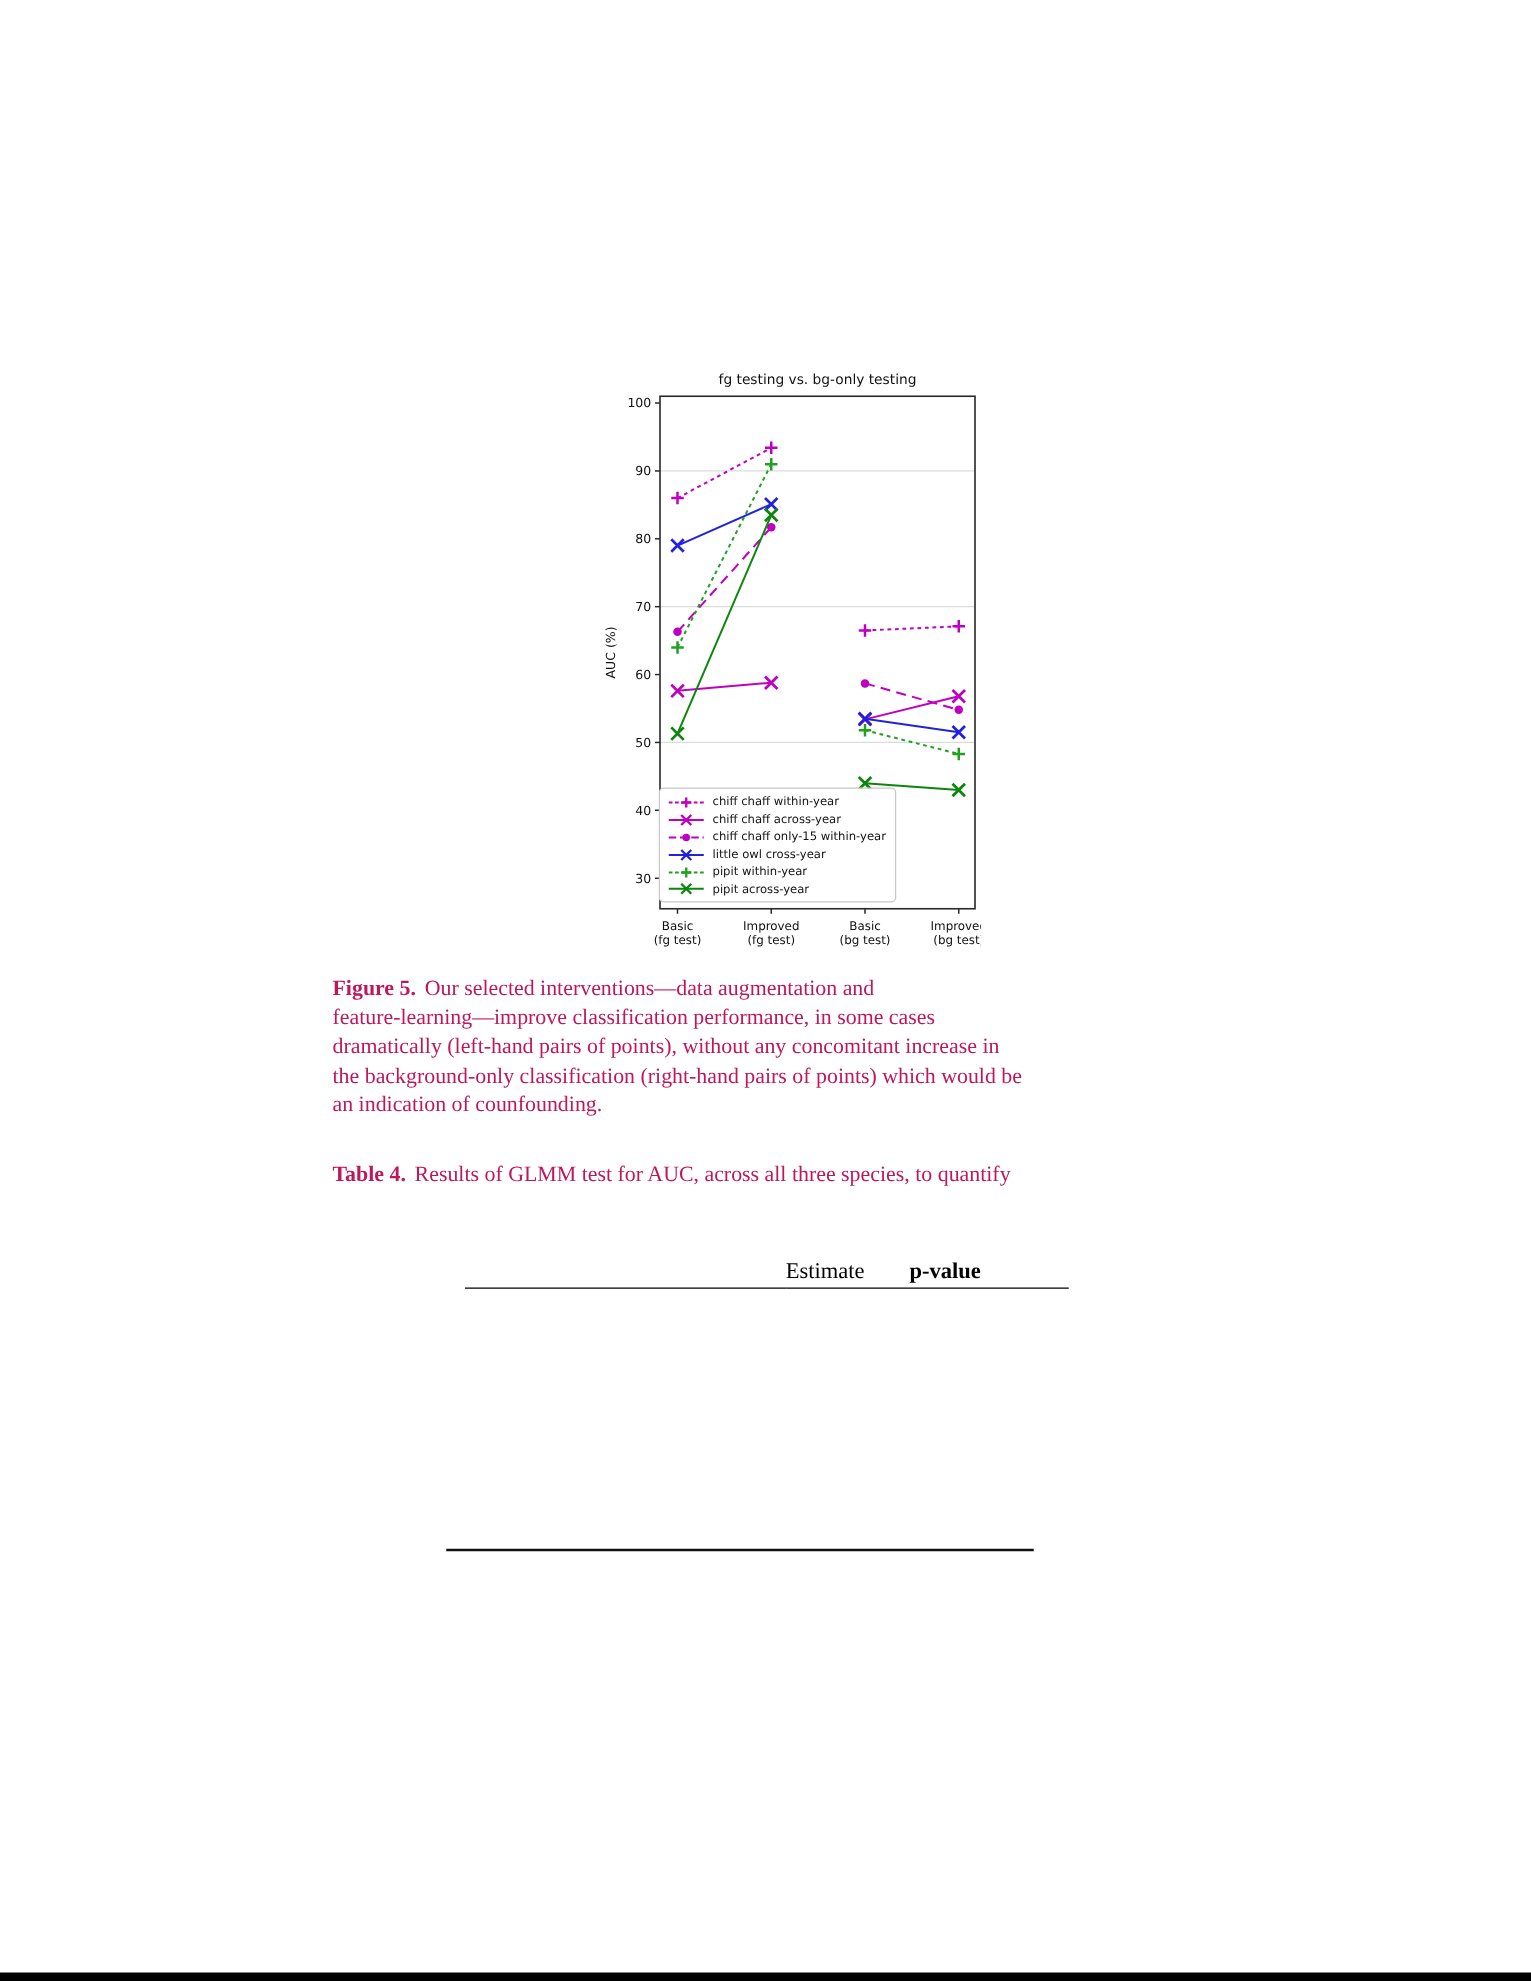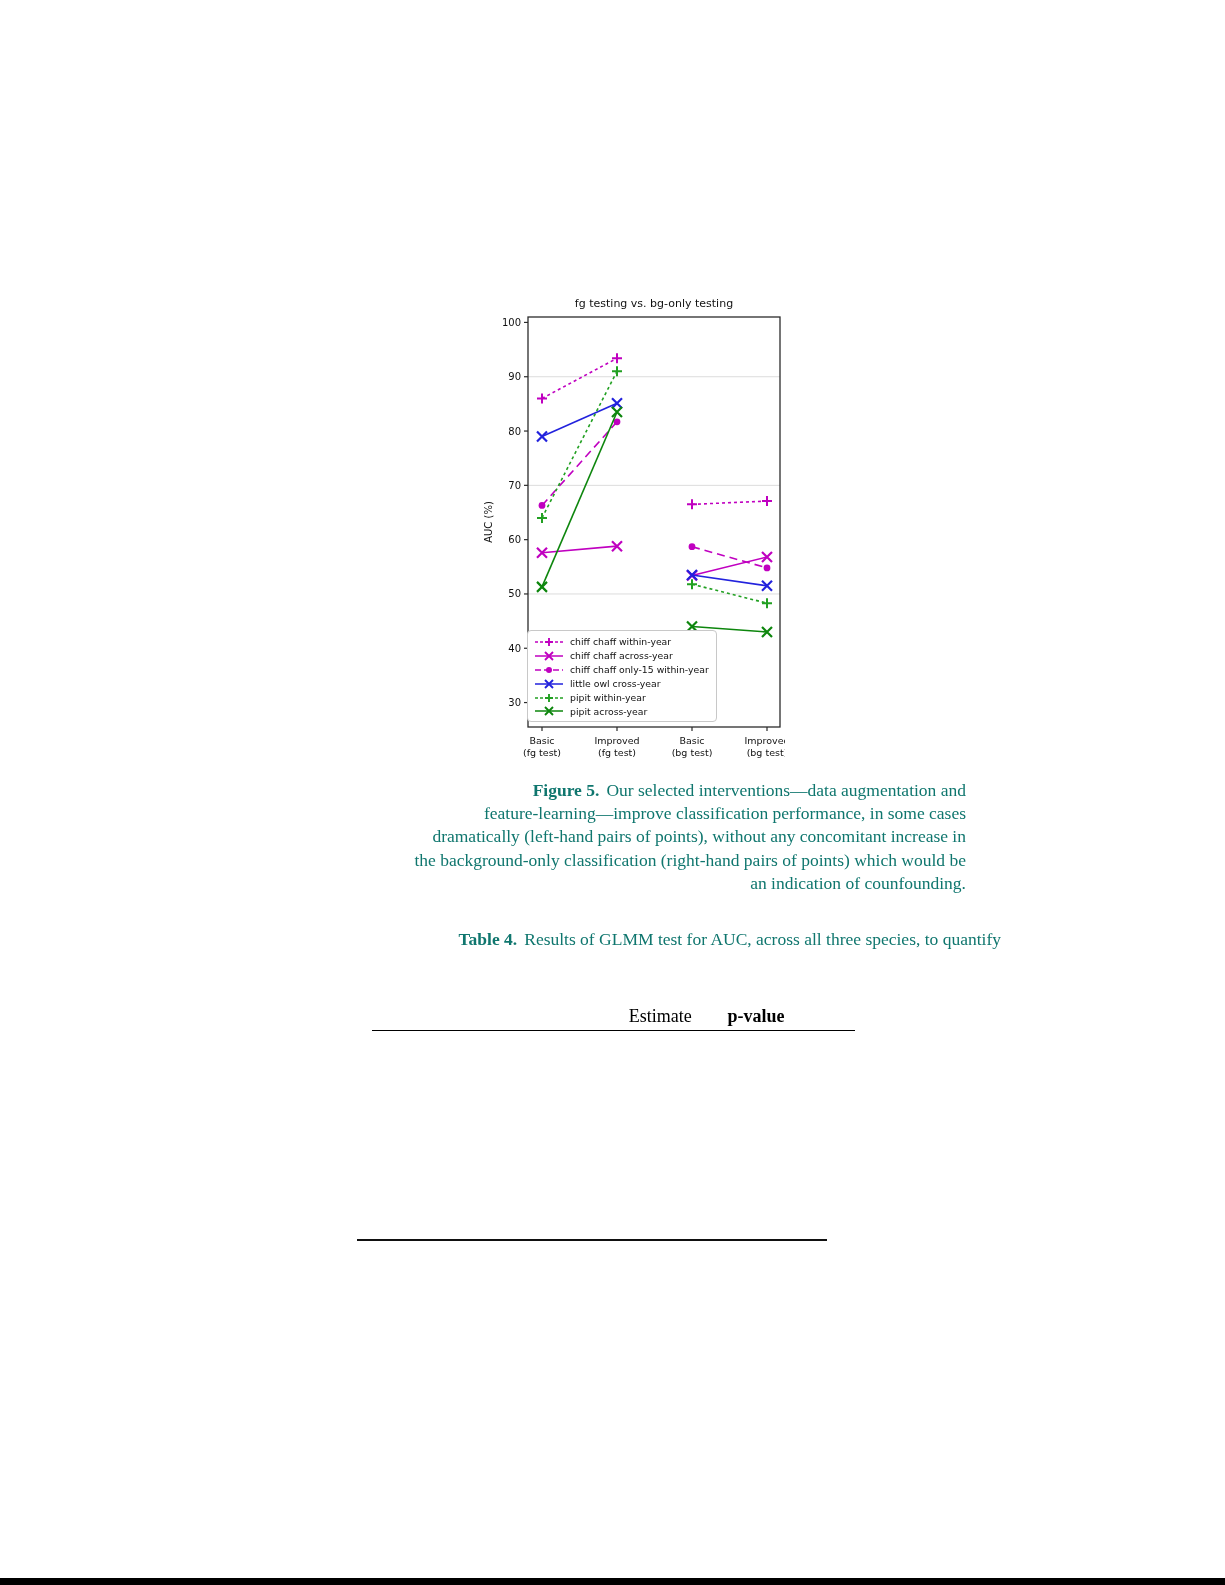--- a/index.html
+++ b/index.html
@@ -20,26 +20,26 @@
     padding:4px 7px 3px 6px;
   }
   .lg-row {
     display:flex; align-items:center; gap:6px; height:13.9px;
     font-family:"DejaVu Sans", sans-serif; font-size:9.3px; color:#111;
     white-space:nowrap;
   }
   
   .caption {
     position:absolute; left:266px; width:700px;
-    font-size:17.5px; line-height:23.2px; color:#0f766e;text-align:right;
+    font-size:17.5px; line-height:23.2px; color:#be185d;
   }
   .caption .cap-label { font-weight:bold; margin-right:7px; }
   .caption .cap-rest { white-space:pre-line; }
   #figure-caption { top:779px; }
-  #table-caption  { top:928px;margin-left:35px; }
+  #table-caption  { top:928px; }
   
   .glmm-table { position:absolute; left:372px; top:1001px; width:483px; }
   .glmm-table table {
     border-collapse:collapse; width:100%;
     font-size:18px; color:#000000;
   }
   .glmm-table th, .glmm-table td {
     font-weight:normal; text-align:left; padding:1.5px 0 1.5px 0; line-height:26px;
   }
   .glmm-table thead tr { border-bottom:1.6px solid #000; }

